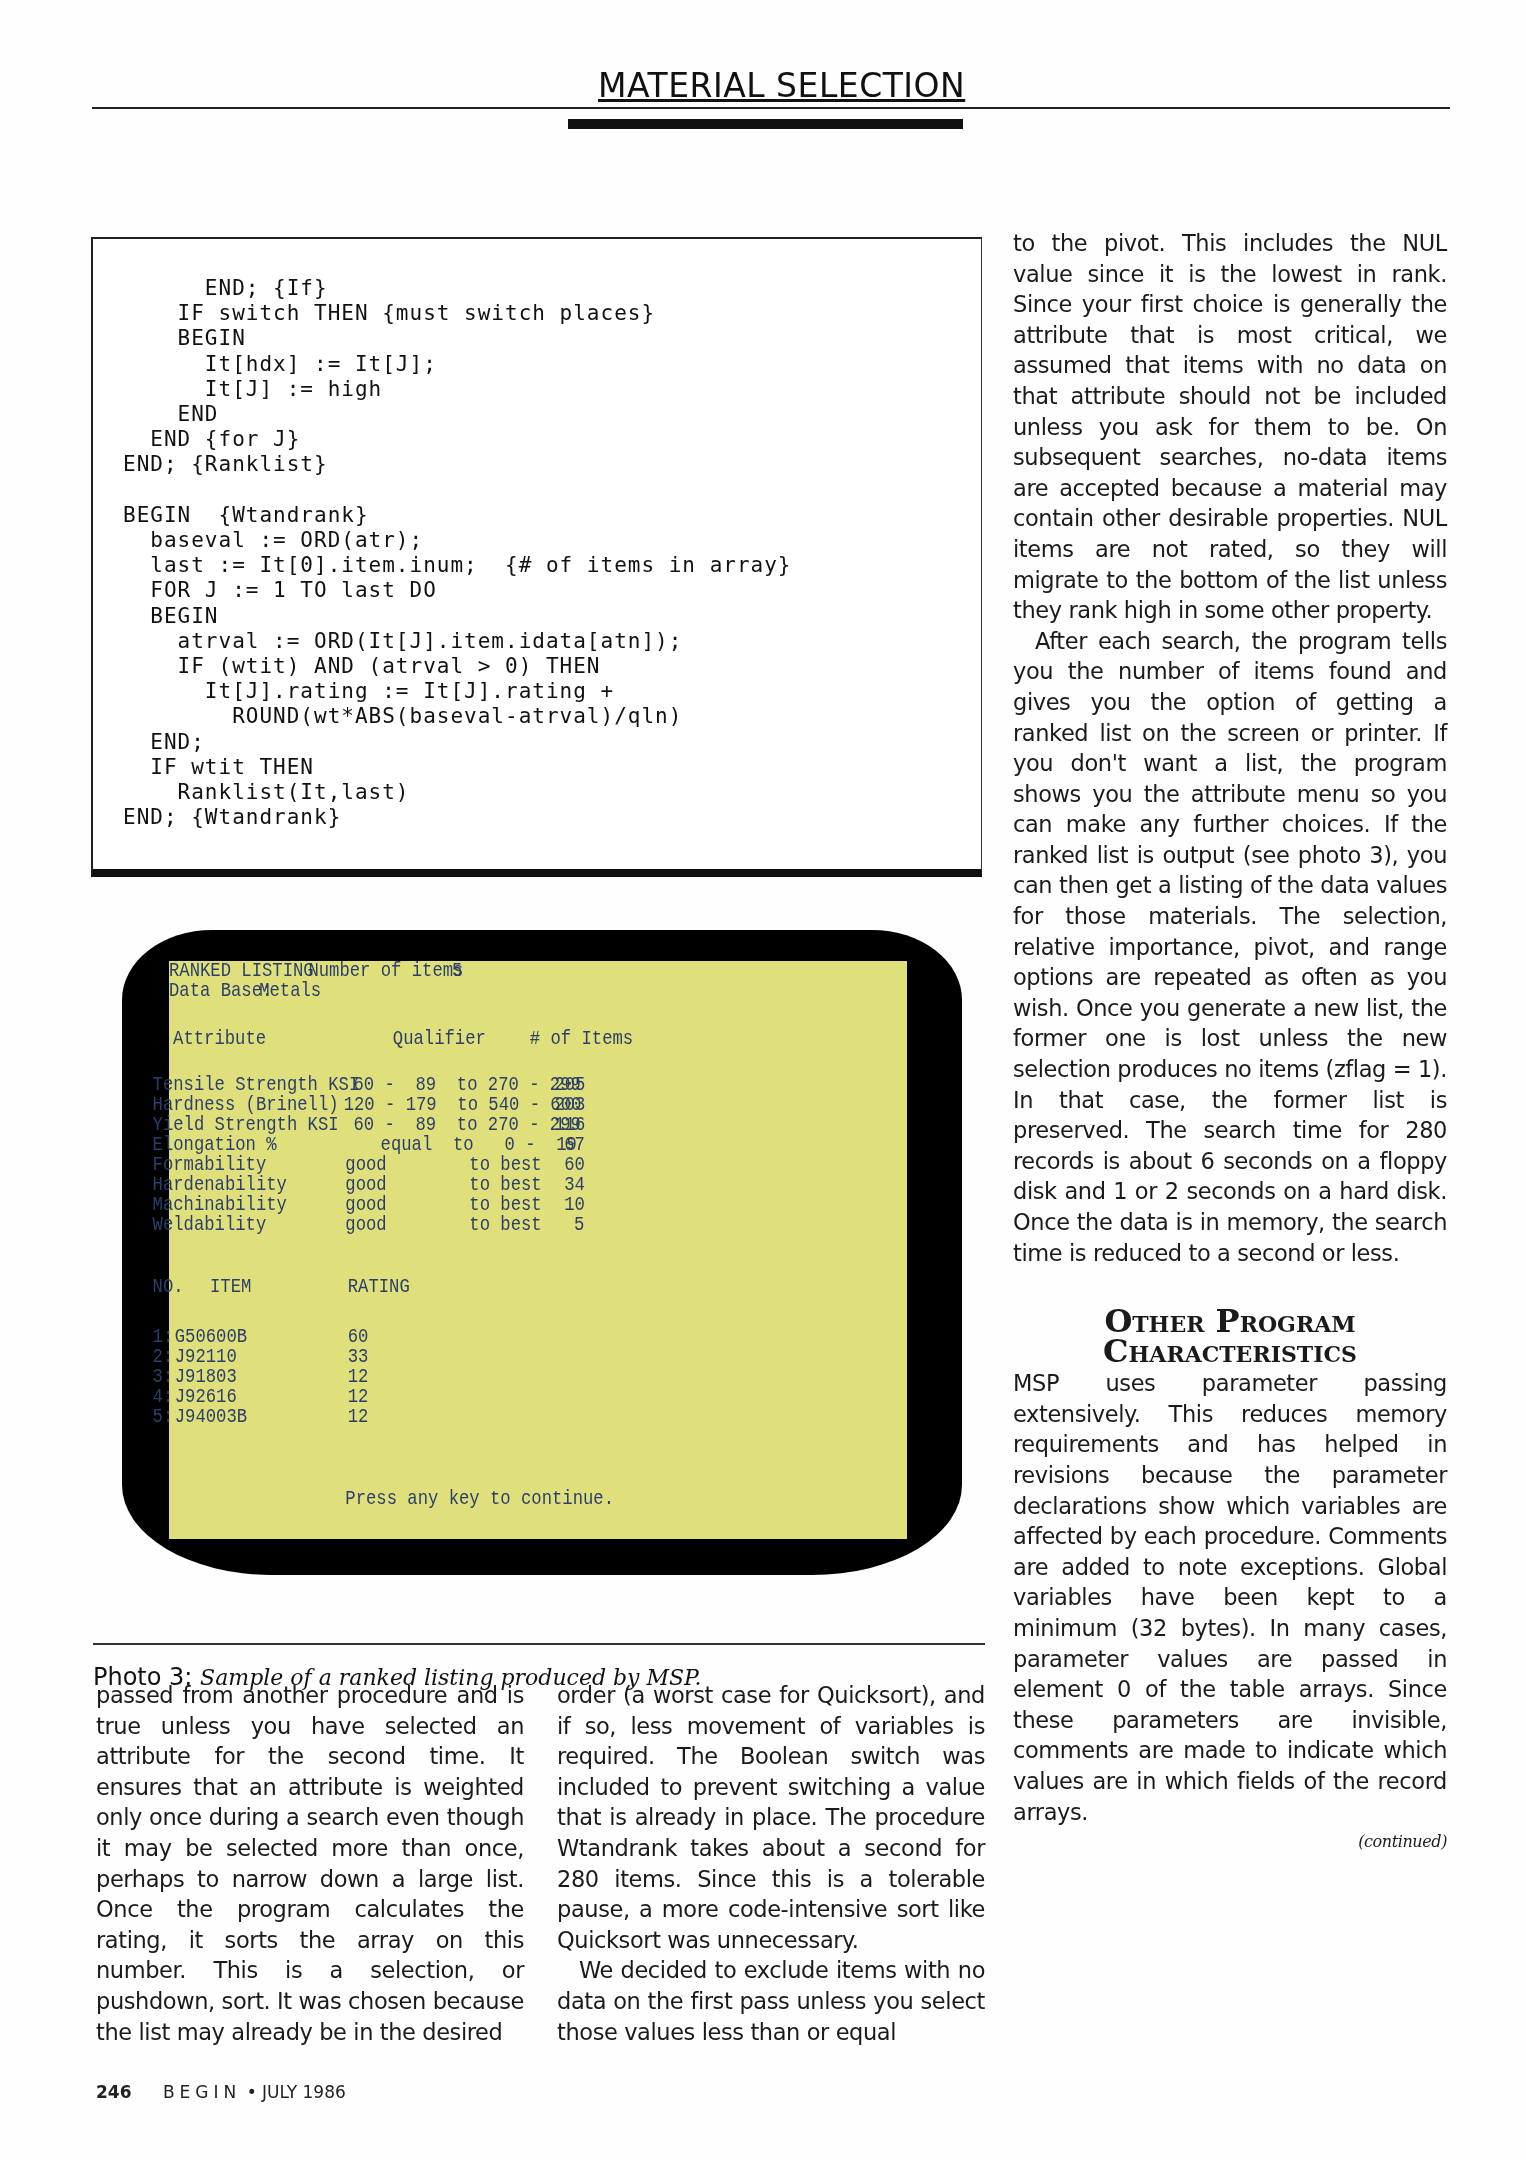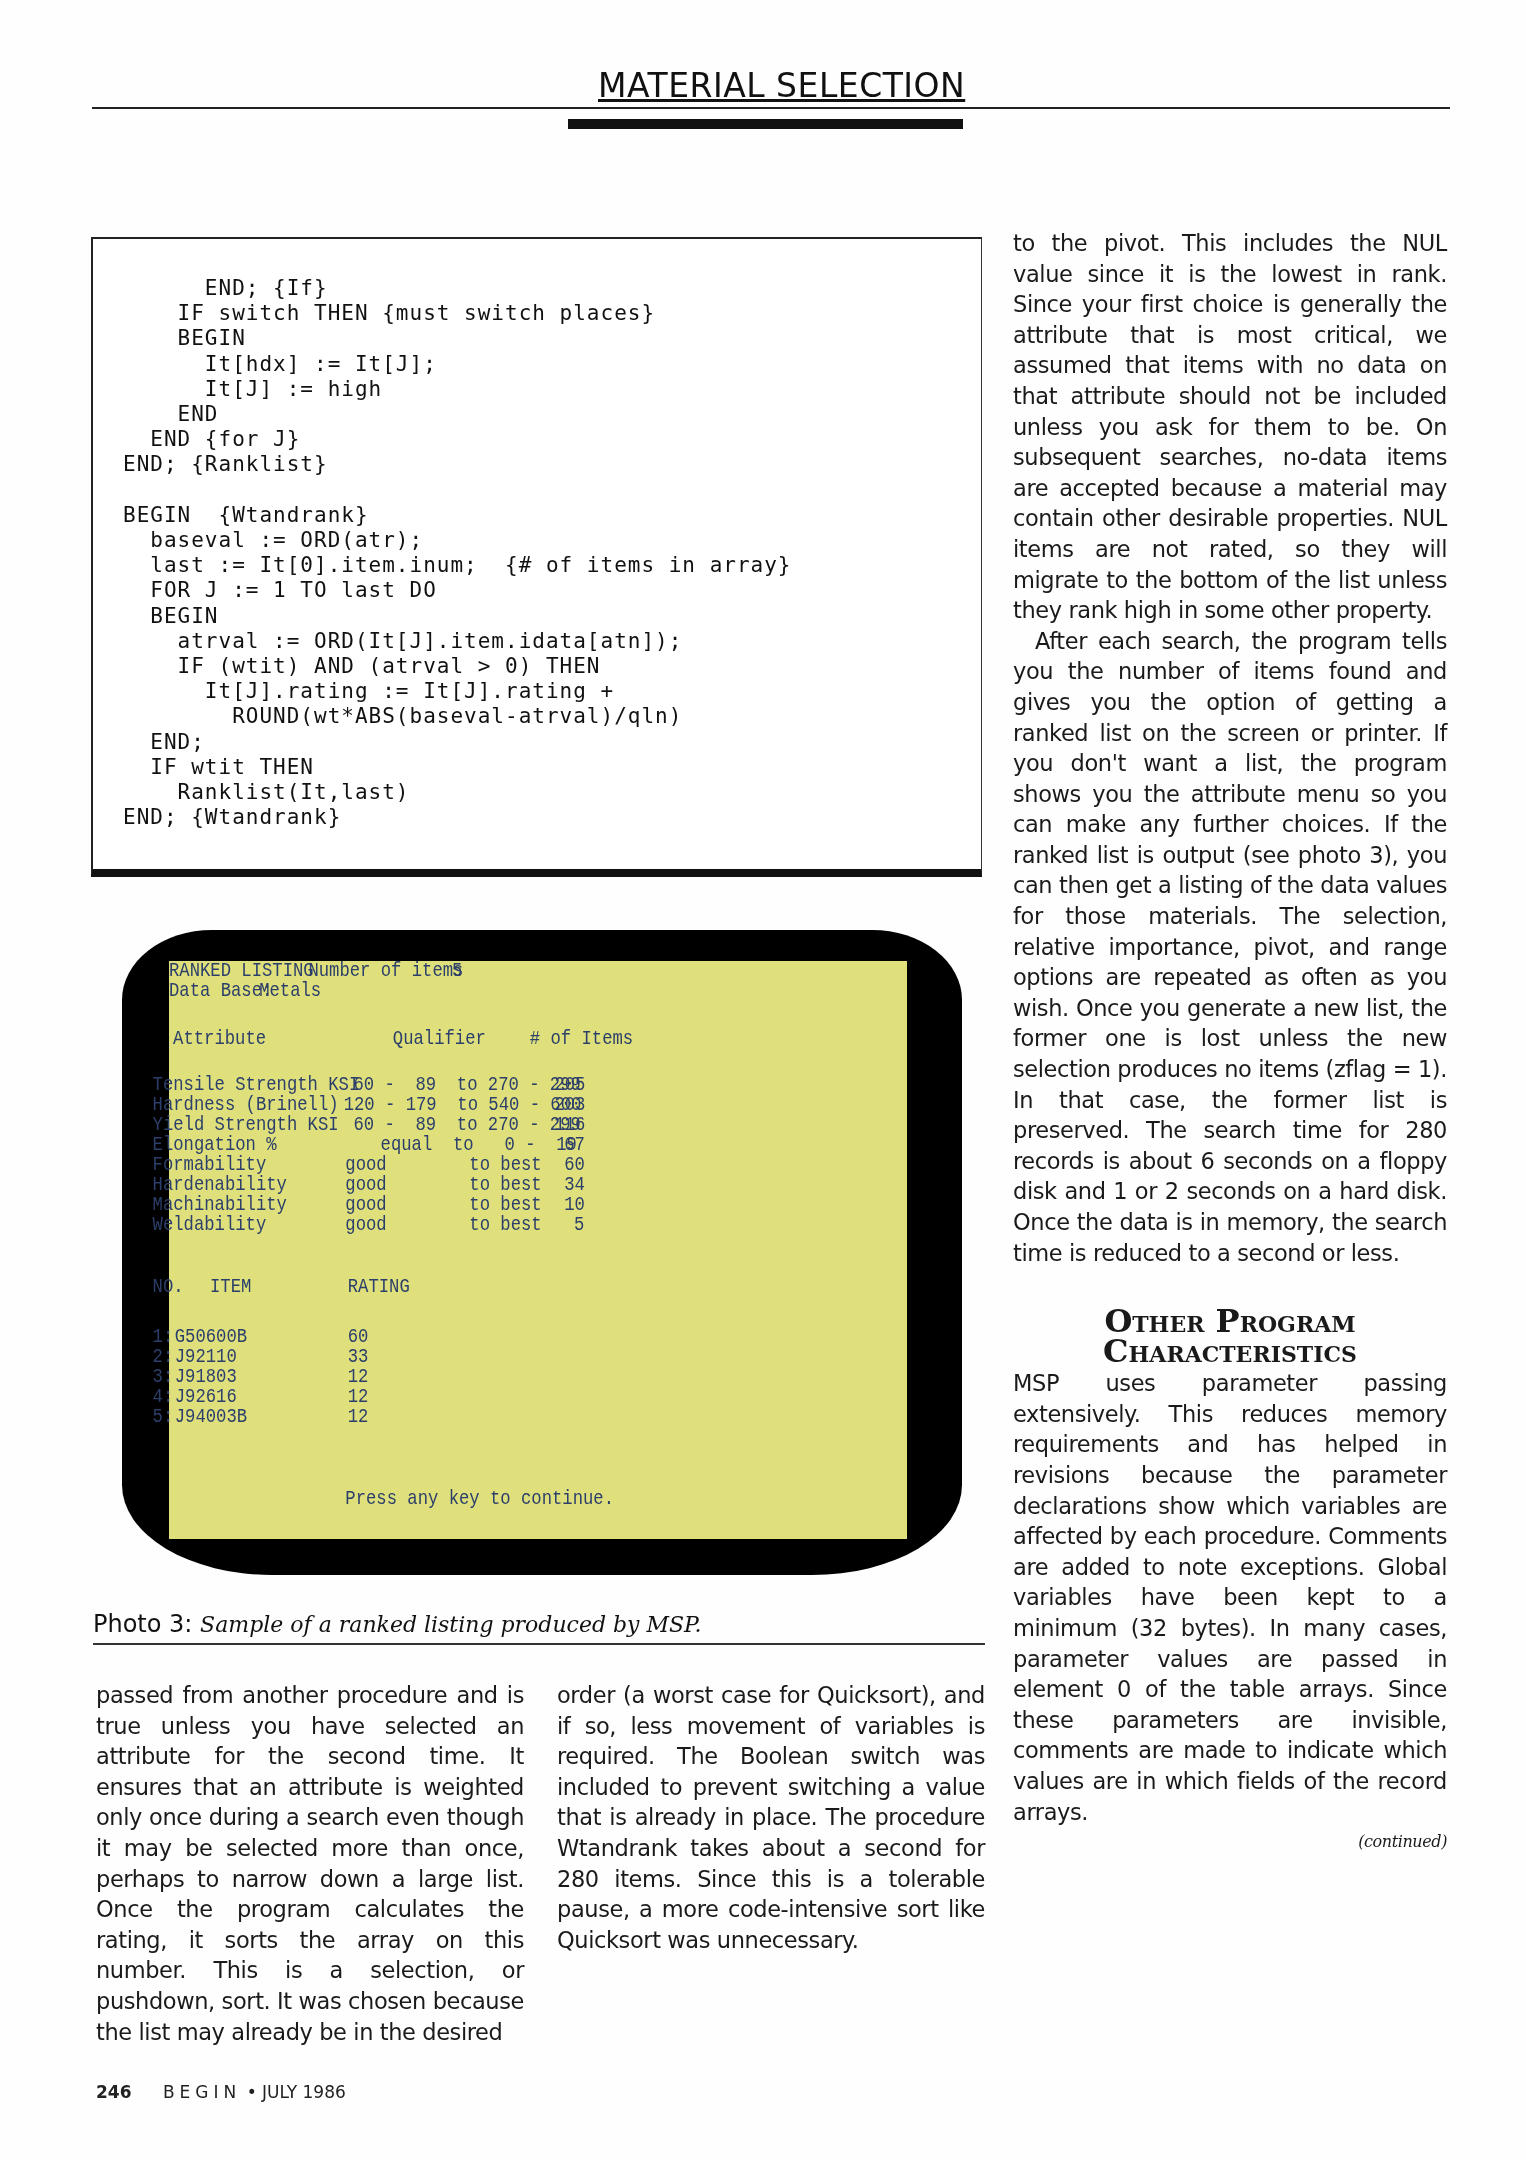--- a/index.html
+++ b/index.html
@@ -30,21 +30,21 @@
       background:#000; border-radius:90px 90px 150px 150px / 70px 70px 90px 90px;
     }
     .screen {
       position:absolute; left:169px; top:961px; width:738px; height:578px; background:#dfe07c;
       font-family:"Liberation Mono", monospace; color:#2c3f6a; font-size:21px;
       transform:scaleX(0.82); transform-origin:left top; width:900px;
     }
     .scr-line { position:absolute; white-space:pre; line-height:20px; }
 
     .caption {
-      position:absolute; left:93px; top:1610px; font-size:24px; color:#111;
+      position:absolute; left:93px; top:1663px; font-size:24px; color:#111;
     }
     .caption .it { font-style:italic; font-family:"DejaVu Serif", serif; font-size:22px; }
     .caption-rule { position:absolute; left:93px; top:1643px; width:892px; height:2px; background:#333; }
 
     .col {
       position:absolute; font-size:22.5px; line-height:30.6px; text-align:justify;
       font-family:"DejaVu Sans", sans-serif; color:#1a1a1a; letter-spacing:-0.4px;
     }
     .col p { margin:0; }
     .col p.indent { text-indent:22px; }
@@ -162,20 +162,21 @@
   <span class="it">Sample of a ranked listing produced by MSP.</span>
 </div>
 <div class="caption-rule"></div>
 
 <div class="col col-1">
   <p>passed from another procedure and is true unless you have selected an attribute for the second time. It ensures that an attribute is weighted only once during a search even though it may be selected more than once, perhaps to narrow down a large list. Once the program calculates the rating, it sorts the array on this number. This is a selection, or pushdown, sort. It was chosen because the list may already be in the desired</p>
 </div>
 
 <div class="col col-2">
   <p>order (a worst case for Quicksort), and if so, less movement of variables is required. The Boolean switch was included to prevent switching a value that is already in place. The procedure Wtandrank takes about a second for 280 items. Since this is a tolerable pause, a more code-intensive sort like Quicksort was unnecessary.</p>
+  <p class="indent">We decided to exclude items with no data on the first pass unless you select those values less than or equal</p>
 </div>
 
 <div class="col col-3">
   <p>to the pivot. This includes the NUL value since it is the lowest in rank. Since your first choice is generally the attribute that is most critical, we assumed that items with no data on that attribute should not be included unless you ask for them to be. On subsequent searches, no-data items are accepted because a material may contain other desirable properties. NUL items are not rated, so they will migrate to the bottom of the list unless they rank high in some other property.</p>
   <p class="indent">After each search, the program tells you the number of items found and gives you the option of getting a ranked list on the screen or printer. If you don't want a list, the program shows you the attribute menu so you can make any further choices. If the ranked list is output (see photo 3), you can then get a listing of the data values for those materials. The selection, relative importance, pivot, and range options are repeated as often as you wish. Once you generate a new list, the former one is lost unless the new selection produces no items (zflag = 1). In that case, the former list is preserved. The search time for 280 records is about 6 seconds on a floppy disk and 1 or 2 seconds on a hard disk. Once the data is in memory, the search time is reduced to a second or less.</p>
   <div class="section-head">Other Program Characteristics</div>
   <p>MSP uses parameter passing extensively. This reduces memory requirements and has helped in revisions because the parameter declarations show which variables are affected by each procedure. Comments are added to note exceptions. Global variables have been kept to a minimum (32 bytes). In many cases, parameter values are passed in element 0 of the table arrays. Since these parameters are invisible, comments are made to indicate which values are in which fields of the record arrays.</p>
   <div class="continued">(continued)</div>
 </div>
 

